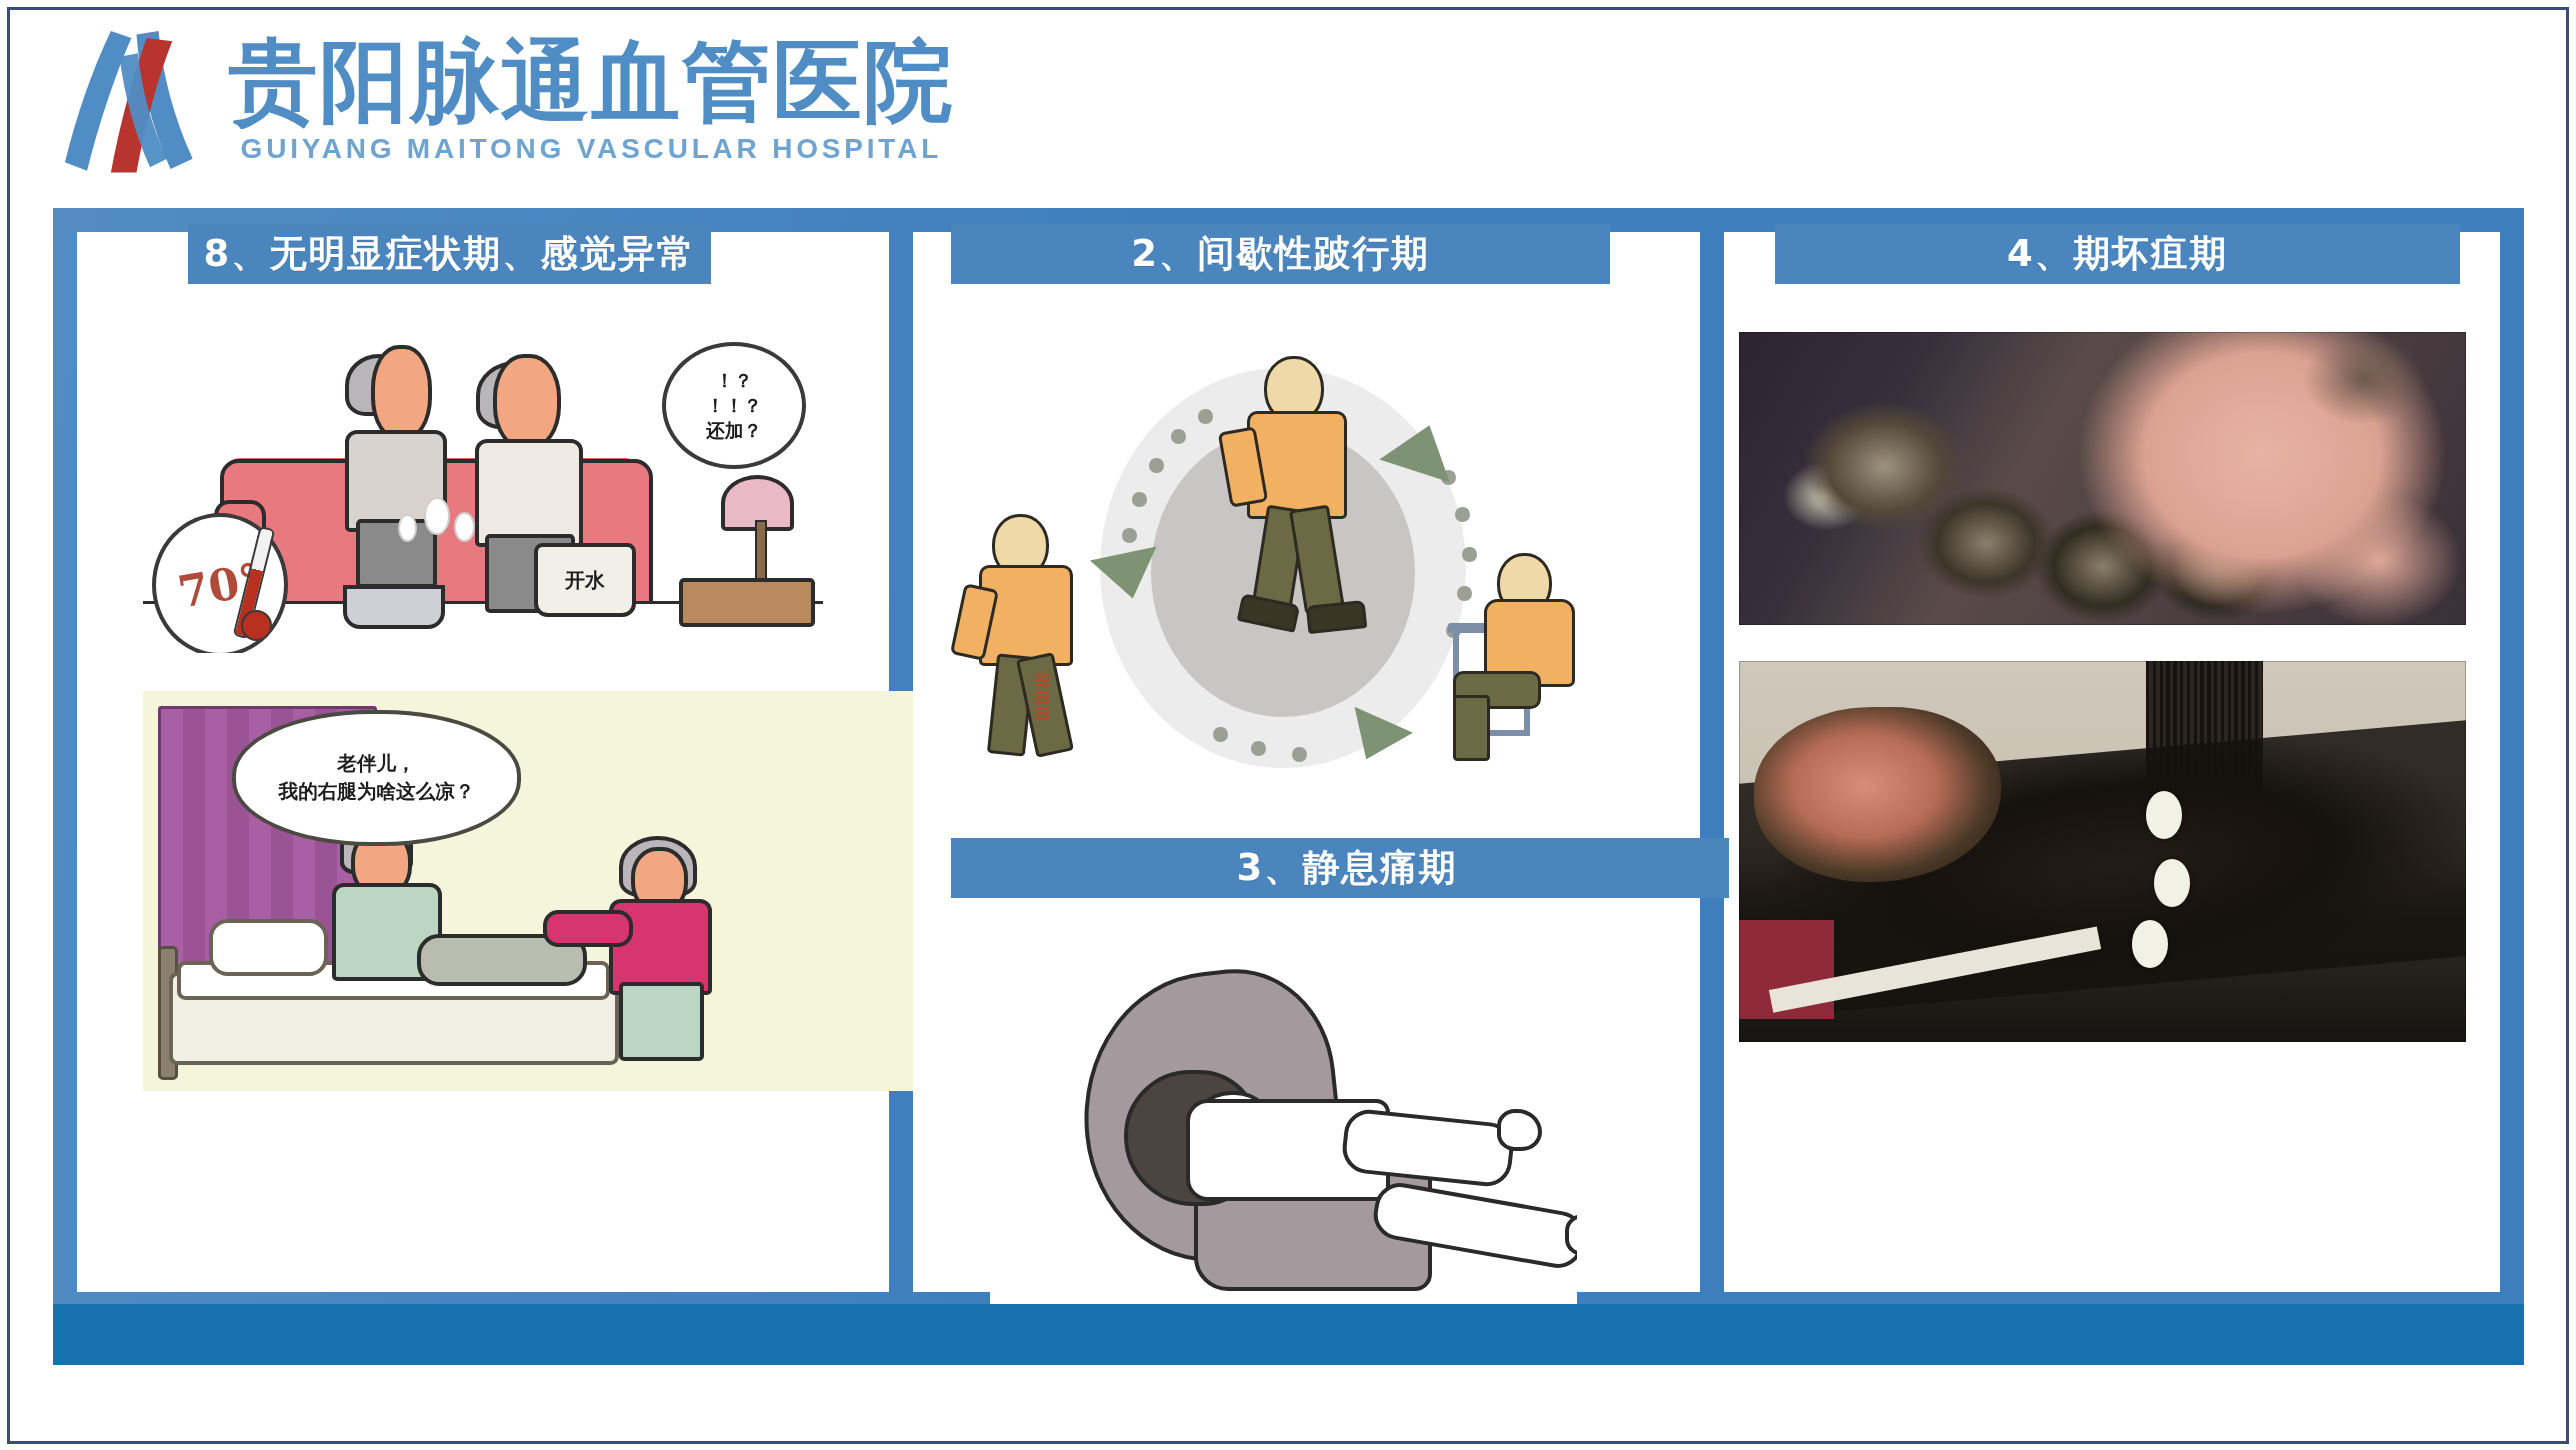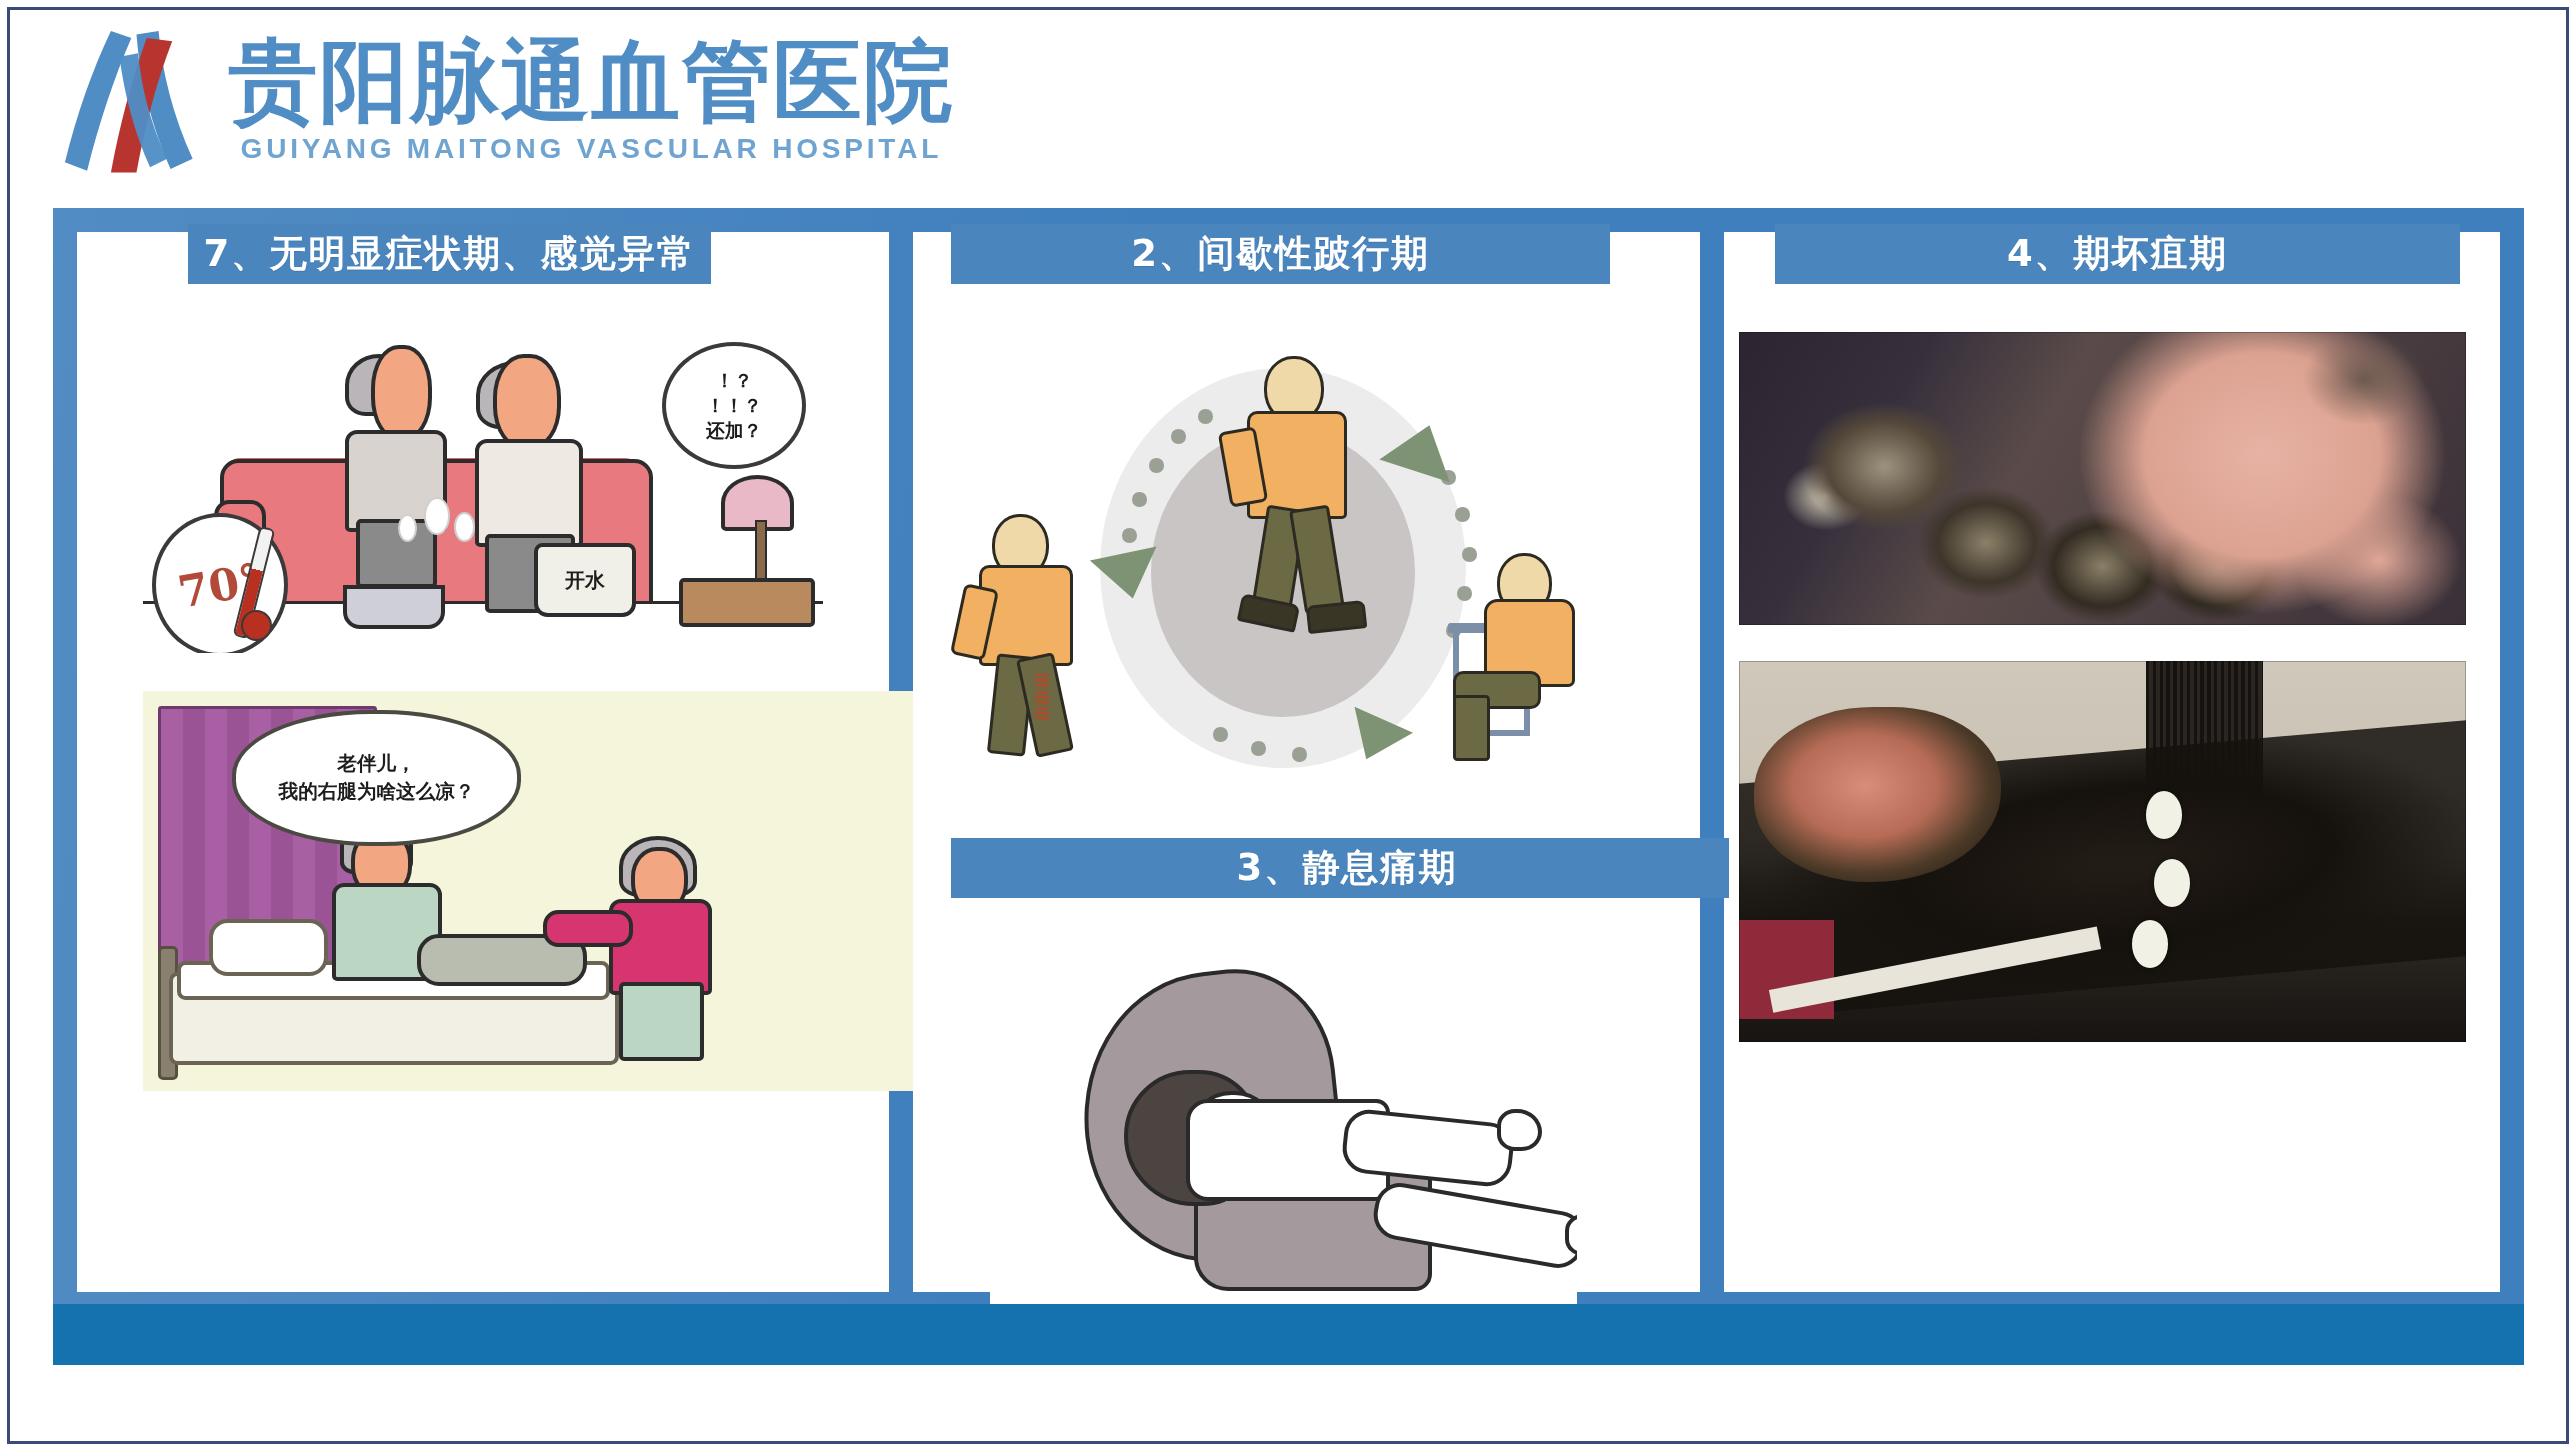--- a/index.html
+++ b/index.html
@@ -428,21 +428,21 @@
 
 </div>
 
 <div class="frame">
   <div class="frame-bottom"></div>
 
   <div class="cols">
 
     <div class="col col-1">
 
-      <div class="banner banner-1">7、无明显症状期、感觉异常</div>
+      <div class="banner banner-1">8、无明显症状期、感觉异常</div>
 
       <div class="art art1a">
 
         <div class="sofa-back"></div>
         <div class="sofa"></div>
         <div class="sofa-arm-l"></div>
         <div class="floor1"></div>
 
         <div class="lamp"></div>
         <div class="lamp-pole"></div>

